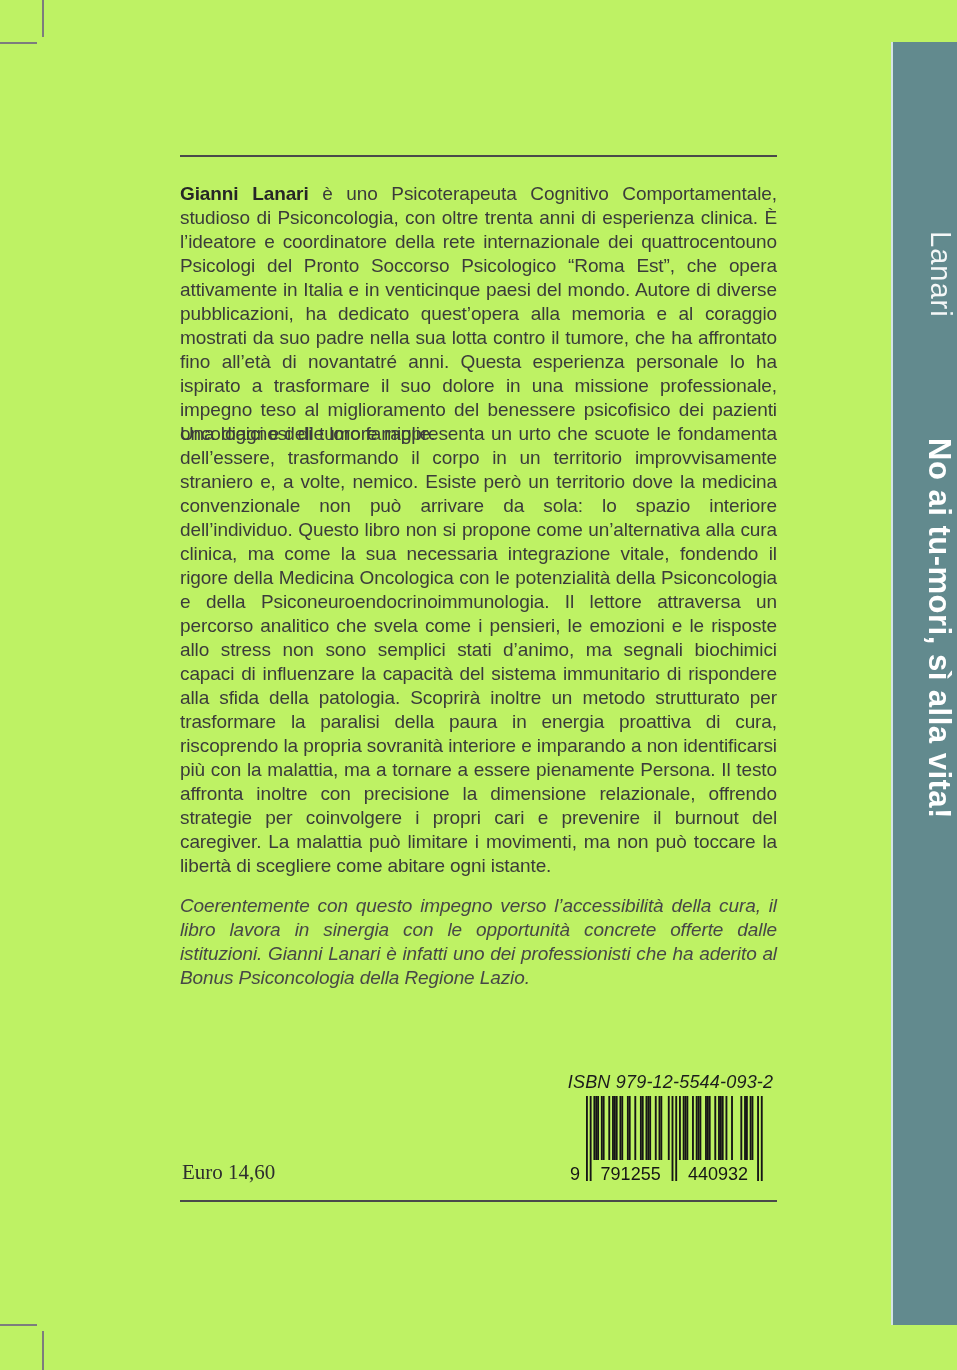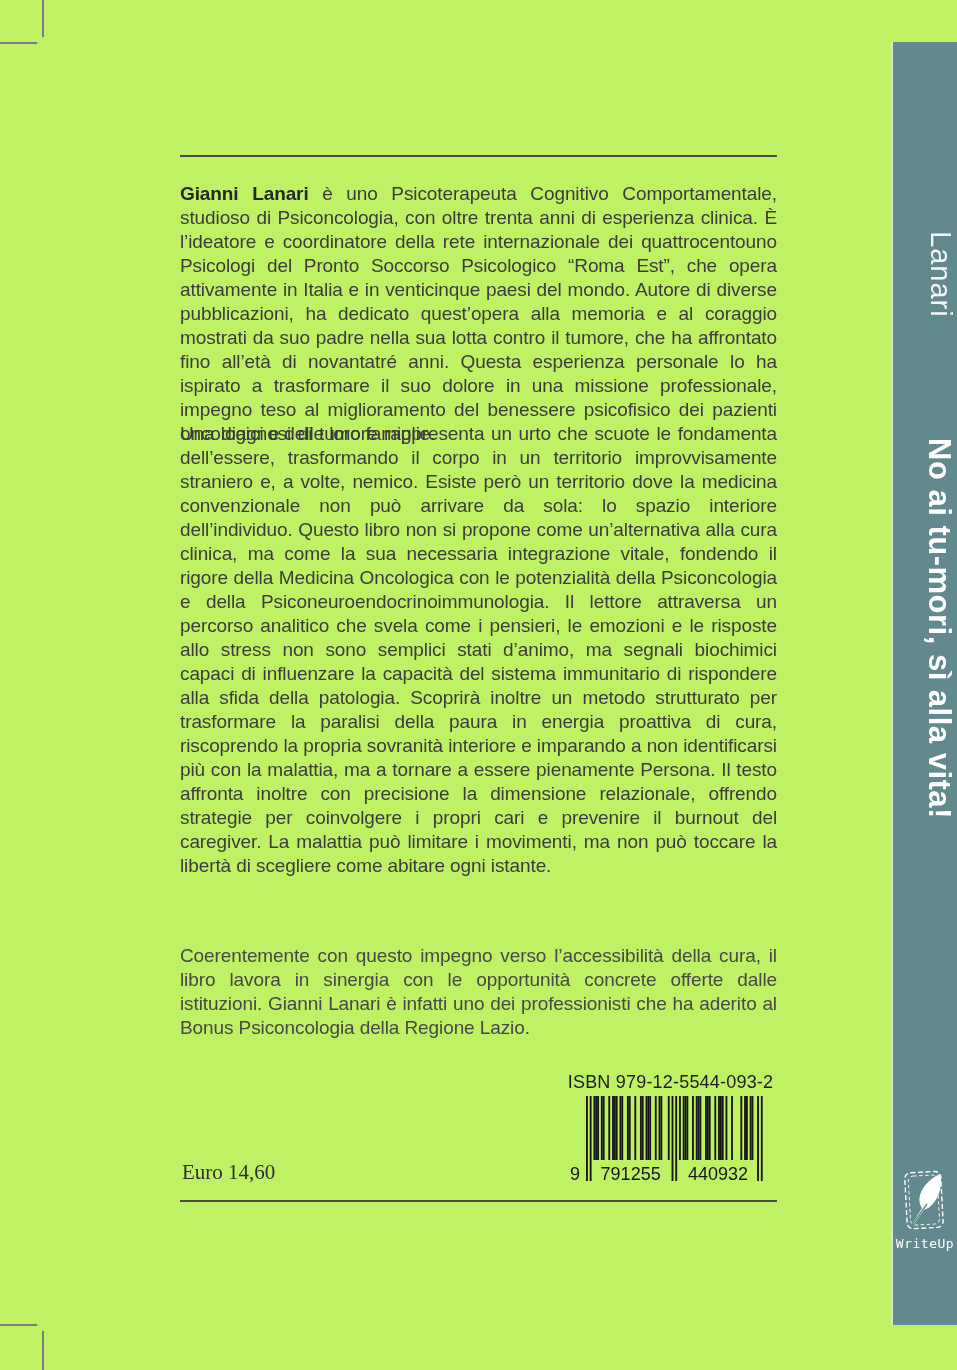--- a/index.html
+++ b/index.html
@@ -24,32 +24,33 @@
 
   .para {
     position: absolute; left: 180px; width: 597px;
     font-size: 19px; line-height: 24px;
     text-align: justify;
     color: #3b3b3b;
     letter-spacing: -0.1px;
   }
   .para-bio      { top: 182px; }
   .para-synopsis { top: 422px; }
-  .para-note     { top: 944px; color: #474747; }
+  .para-note     { top: 894px; font-style: italic; color: #474747; }
   .bio-lead { font-weight: bold; color: #262626; }
 
   
   .isbn-block {
     position: absolute; left: 563px; top: 1072px; width: 215px;
     text-align: center;
   }
   .isbn-label {
     font-size: 18px; color: #1c1c1c; letter-spacing: 0.2px;
     font-family: "Liberation Sans", sans-serif;
     white-space: nowrap;
+    font-style: italic;
   }
   .barcode-wrap { margin-top: 3px; }
 
   .price {
     position: absolute; left: 182px; top: 1160px;
     font-family: "Liberation Serif", serif;
     font-size: 21px; color: #2e2e2e;
   }
 
   
@@ -162,26 +163,15 @@
           <text x="154.06" y="84" text-anchor="middle" font-family="&quot;Liberation Sans&quot;, sans-serif" font-size="18" fill="#161616">440932</text>
         </svg>
     </div>
   </div>
 
   <div class="price">Euro 14,60</div>
 
   <div class="spine">
     <div class="spine-author">Lanari</div>
     <div class="spine-title">No ai tu-mori, sì alla vita!</div>
-    <div class="spine-logo">
-      <svg width="50" height="66" viewBox="0 0 50 66" xmlns="http://www.w3.org/2000/svg">
-        <g transform="rotate(-3 25 33)">
-          <rect x="6" y="4" width="36" height="56" rx="6" fill="none" stroke="#ffffff" stroke-width="1.4" stroke-dasharray="5 2.5"></rect>
-          <rect x="9.5" y="7.5" width="29" height="49" rx="5" fill="none" stroke="#ffffff" stroke-width="0.9" stroke-dasharray="3.5 2.5"></rect>
-        </g>
-        <path d="M12 56 L22 40 C15 30 23 14 40 6 C44 20 36 38 24 42 L14 56 Z" fill="#ffffff"></path>
-        <path d="M12 57 L27 36" stroke="#628a8e" stroke-width="1.4" fill="none"></path>
-      </svg>
-      <div class="spine-logo-name">WriteUp</div>
-    </div>
   </div>
 
 </div>
 
 </body></html>

